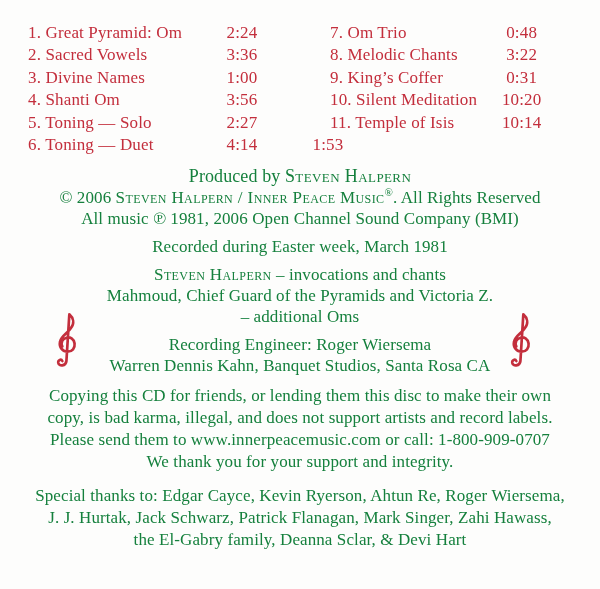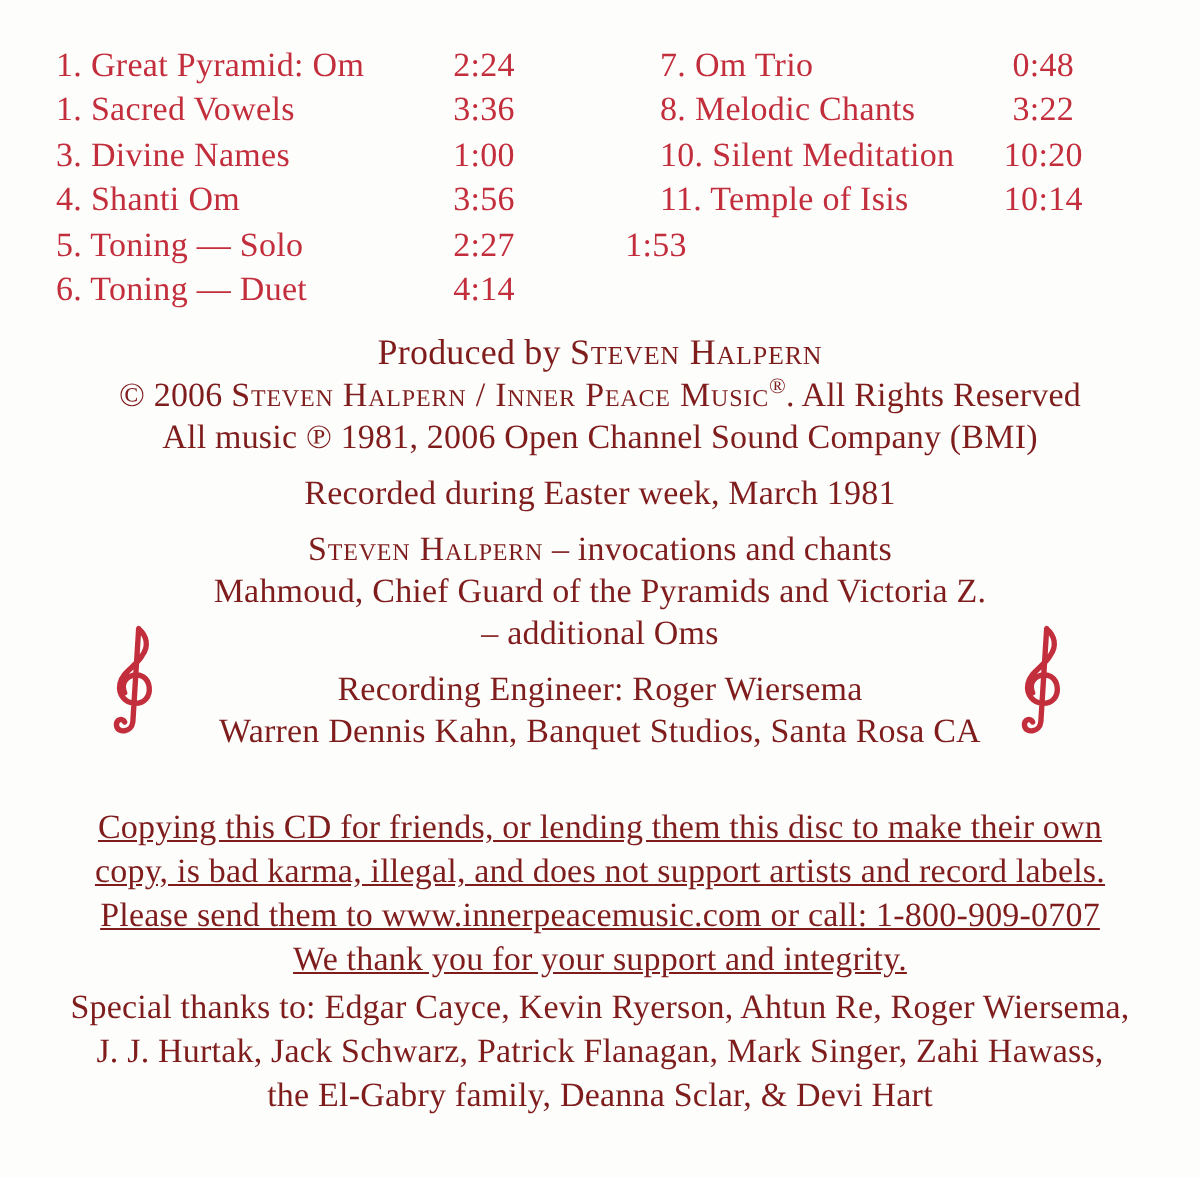--- a/index.html
+++ b/index.html
@@ -17,48 +17,48 @@
   .track-row { display:flex; height:22.4px; align-items:flex-start; }
   .track-title, .track-time {
     color:#c32e3c; font-size:17px; line-height:20px; letter-spacing:0.15px;
   }
   .col-left  .track-title { width:184px; }
   .col-right .track-title { width:188px;margin-left:32px; }
   .track-time { width:60px; text-align:center; }
   
   .center-block {
     position:absolute; top:166px; left:0; right:0;
-    text-align:center; color:#7f1d1d;
+    text-align:center; color:#15803d;
   }
   .line { font-size:17px; line-height:21px; letter-spacing:0.1px; }
   .line-produced { font-size:18px; }
   .gap1 { margin-top:7px; }
-  .gap-notice { margin-top:27px;text-decoration:underline; }
-  .gap-thanks { margin-top:2px; }
+  .gap-notice { margin-top:9px; }
+  .gap-thanks { margin-top:12px; }
   .para-line { font-size:17px; line-height:22px; letter-spacing:0.1px; }
   .sc { font-variant:small-caps; letter-spacing:0.4px; }
   .reg { font-size:11px; vertical-align:super; line-height:0; }
   
   .clef { position:absolute; top:312px; width:30px; height:56px; }
   .clef-left  { left:52px; }
   .clef-right { left:506px; }
   .clef svg { width:100%; height:100%; display:block; }
 </style>
 </head>
 <body>
 
 <div class="page">
 
   <div class="tracks-col col-left">
     <div class="track-row">
       <span class="track-title">1. Great Pyramid: Om</span>
       <span class="track-time">2:24</span>
     </div>
     <div class="track-row">
-      <span class="track-title">1. Sacred Vowels</span>
+      <span class="track-title">2. Sacred Vowels</span>
       <span class="track-time">3:36</span>
     </div>
     <div class="track-row">
       <span class="track-title">3. Divine Names</span>
       <span class="track-time">1:00</span>
     </div>
     <div class="track-row">
       <span class="track-title">4. Shanti Om</span>
       <span class="track-time">3:56</span>
     </div>
@@ -73,20 +73,24 @@
   </div>
 
   <div class="tracks-col col-right">
     <div class="track-row">
       <span class="track-title">7. Om Trio</span>
       <span class="track-time">0:48</span>
     </div>
     <div class="track-row">
       <span class="track-title">8. Melodic Chants</span>
       <span class="track-time">3:22</span>
+    </div>
+    <div class="track-row">
+      <span class="track-title">9. King’s Coffer</span>
+      <span class="track-time">0:31</span>
     </div>
     <div class="track-row">
       <span class="track-title">10. Silent Meditation</span>
       <span class="track-time">10:20</span>
     </div>
     <div class="track-row">
       <span class="track-title">11. Temple of Isis</span>
       <span class="track-time">10:14</span>
     </div>
     <div class="track-row">

